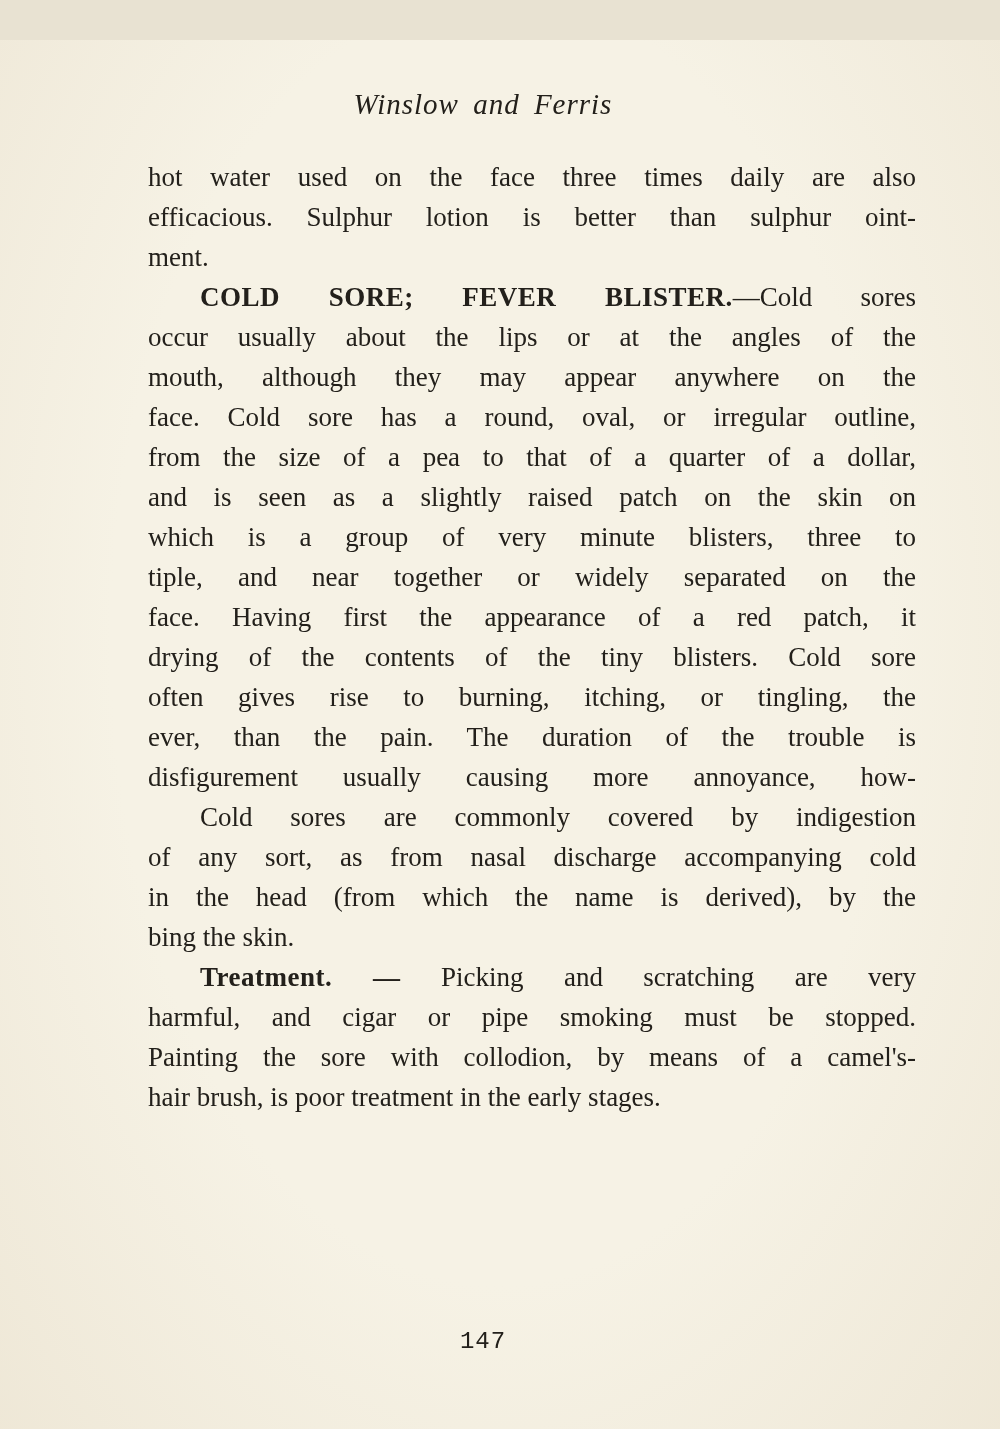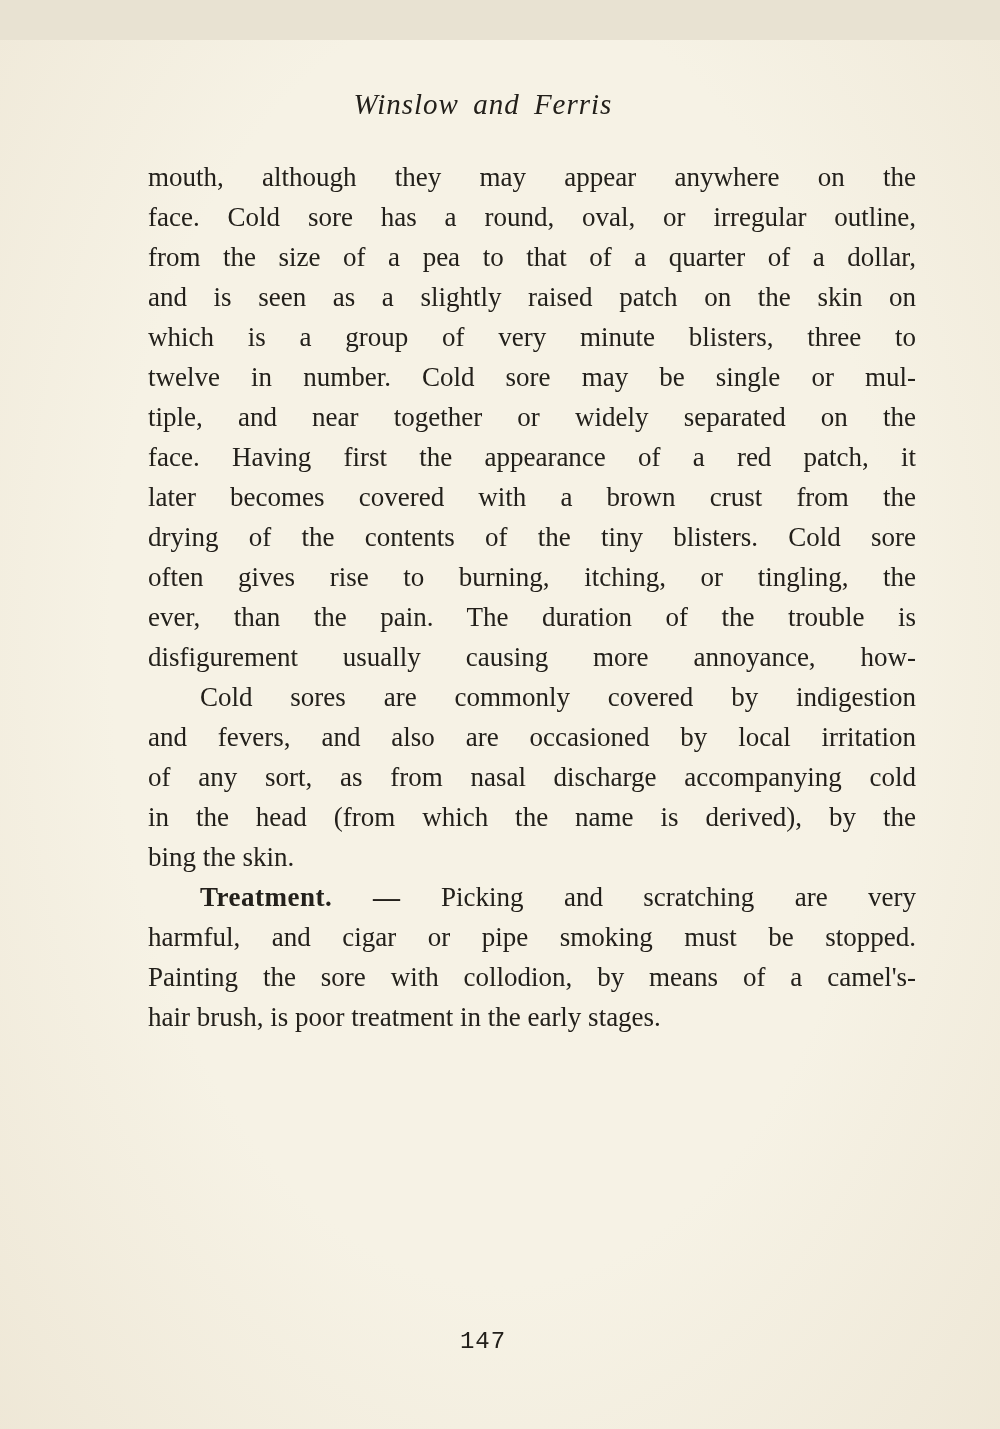--- a/index.html
+++ b/index.html
@@ -66,37 +66,41 @@
   }
 </style>
 </head>
 <body>
 
 <div class="scan-page">
   <div class="running-header">Winslow and Ferris</div>
 
   <div class="text-block">
       <div class="para">
+        <div class="line">hot water used on the face three times daily are also</div>
+        <div class="line">efficacious.  Sulphur lotion is better than sulphur oint-</div>
+        <div class="line last">ment.</div>
+      </div>
+      <div class="para">
+        <div class="line indent"><strong>COLD SORE; FEVER BLISTER.</strong>—Cold sores</div>
+        <div class="line">occur usually about the lips or at the angles of the</div>
         <div class="line">mouth, although they may appear anywhere on the</div>
         <div class="line">face.  Cold sore has a round, oval, or irregular outline,</div>
         <div class="line">from the size of a pea to that of a quarter of a dollar,</div>
         <div class="line">and is seen as a slightly raised patch on the skin on</div>
         <div class="line">which is a group of very minute blisters, three to</div>
-        <div class="line">twelve in number.  Cold sore may be single or mul-</div>
         <div class="line">tiple, and near together or widely separated on the</div>
         <div class="line">face.  Having first the appearance of a red patch, it</div>
-        <div class="line">later becomes covered with a brown crust from the</div>
         <div class="line">drying of the contents of the tiny blisters.  Cold sore</div>
         <div class="line">often gives rise to burning, itching, or tingling, the</div>
         <div class="line">ever, than the pain.  The duration of the trouble is</div>
         <div class="line">disfigurement usually causing more annoyance, how-</div>
       </div>
       <div class="para">
         <div class="line indent">Cold sores are commonly covered by indigestion</div>
-        <div class="line">and fevers, and also are occasioned by local irritation</div>
         <div class="line">of any sort, as from nasal discharge accompanying cold</div>
         <div class="line">in the head (from which the name is derived), by the</div>
         <div class="line last">bing the skin.</div>
       </div>
       <div class="para">
         <div class="line indent"><strong>Treatment. —</strong> Picking and scratching are very</div>
         <div class="line">harmful, and cigar or pipe smoking must be stopped.</div>
         <div class="line">Painting the sore with collodion, by means of a camel's-</div>
         <div class="line last">hair brush, is poor treatment in the early stages.</div>
       </div>

